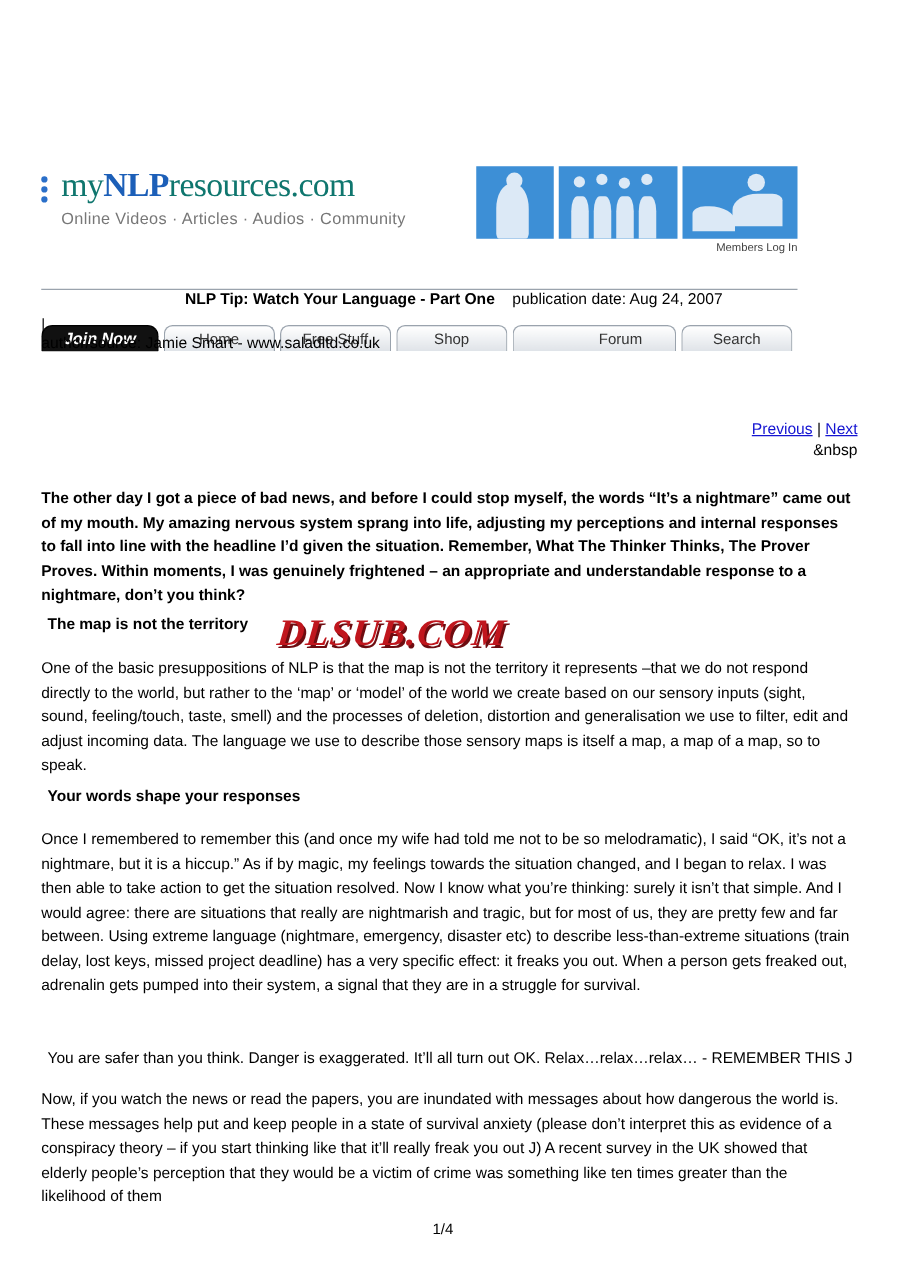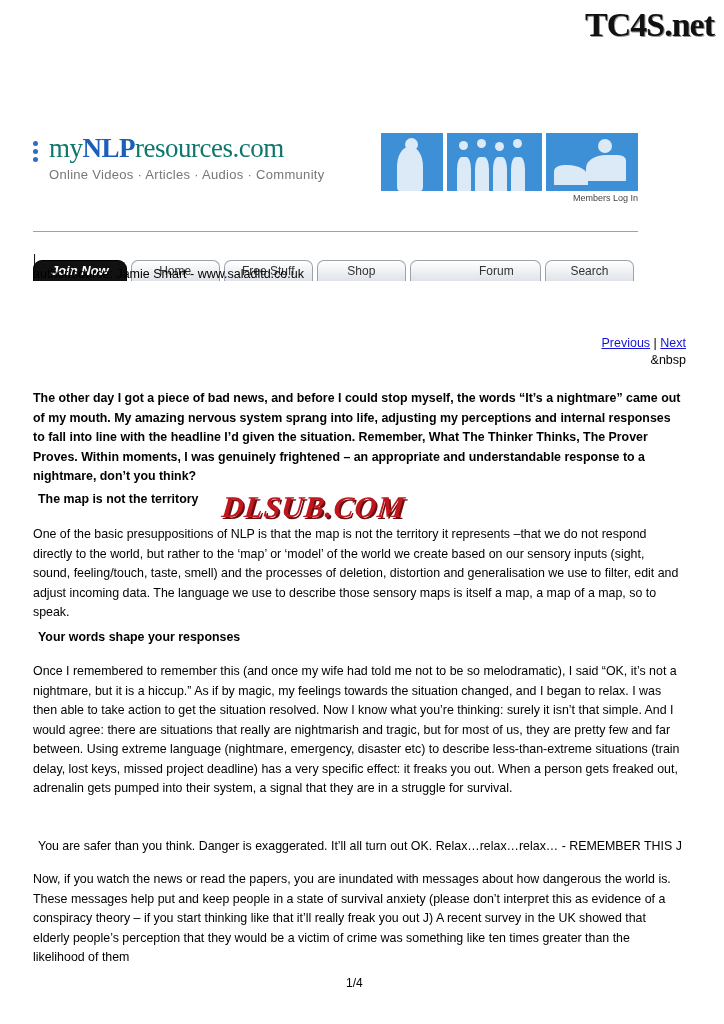--- a/index.html
+++ b/index.html
@@ -279,21 +279,20 @@
     font-weight: bold;
     color: #c0161d;
     text-shadow: 1px 1px 0 #7a0d11;
   }
 </style>
 </head>
 <body>
 
 <div class="page">
 
-  <div class="tc4s">TC4S.net</div>
 
   <div class="banner">
 
     <div class="logo-block">
       <div class="logo-dots">
         <span></span>
           <span></span>
           <span></span>
       </div>
       <div class="logo-text"><span class="grey">my</span><span class="accent">NLP</span><span class="grey">resources.com</span></div>
@@ -328,20 +327,23 @@
       <div class="tab join">Join Now</div>
       <div class="tab home">Home</div>
       <div class="tab free">Free Stuff</div>
       <div class="tab shop">Shop</div>
       <div class="tab forum">Forum</div>
       <div class="tab search">Search</div>
     </div>
     <div class="nav-underline"></div>
   </div>
 
+  <div class="title-row">
+    <span>NLP Tip: Watch Your Language - Part One</span><span class="pubdate">publication date: Aug 24, 2007</span>
+  </div>
   <div class="pipe">|</div>
   <div class="author">author/source: Jamie Smart - www.saladltd.co.uk</div>
 
   <div class="navlinks">
     <a href="#">Previous</a><span> | </span><a href="#">Next</a>
   </div>
   <div class="nbsp-line">&amp;nbsp</div>
 
   <p class="body" id="para1">The other day I got a piece of bad news, and before I could stop myself, the words “It’s a nightmare” came out of my mouth. My amazing nervous system sprang into life, adjusting my perceptions and internal responses to fall into line with the headline I’d given the situation. Remember, What The Thinker Thinks, The Prover Proves. Within moments, I was genuinely frightened – an appropriate and understandable response to a nightmare, don’t you think?</p>
 

